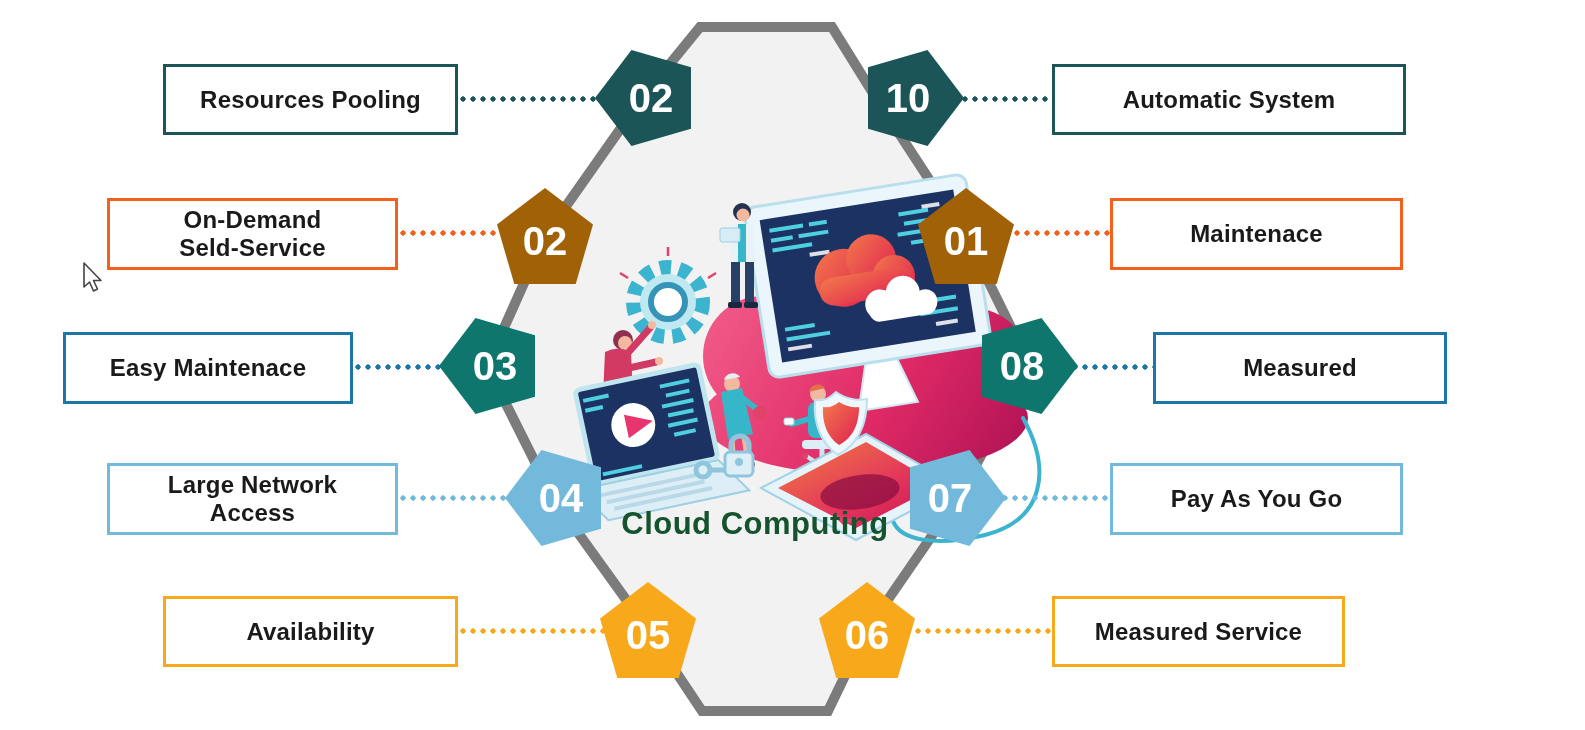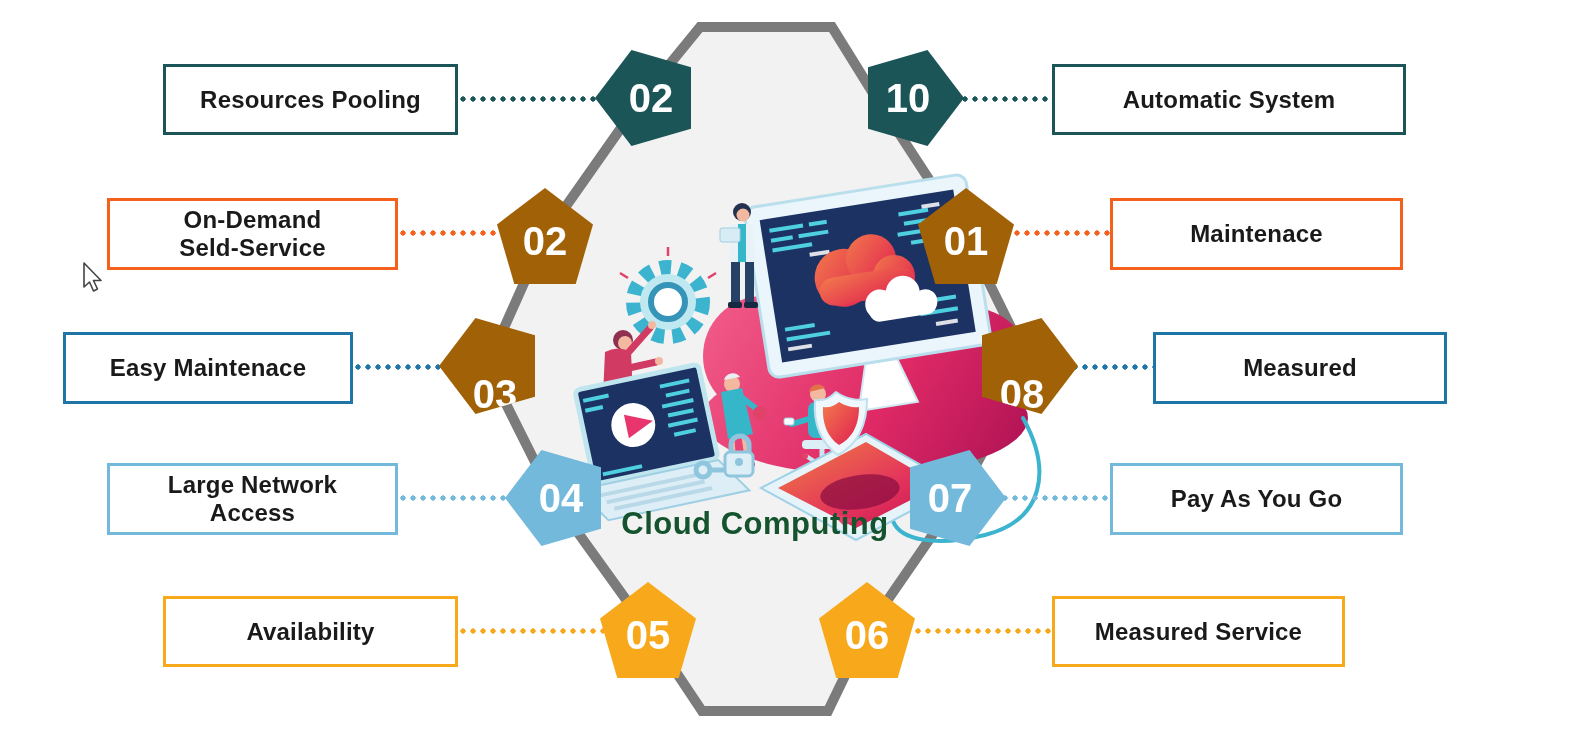--- a/index.html
+++ b/index.html
@@ -56,21 +56,21 @@
     display:flex;align-items:center;justify-content:center;box-sizing:border-box;
   }
   .pent-up{clip-path:polygon(50% 0%,100% 38%,82% 100%,18% 100%,0% 38%);}
   .pent-left{clip-path:polygon(0% 50%,38% 0%,100% 18%,100% 82%,38% 100%);}
   .pent-right{clip-path:polygon(100% 50%,62% 0%,0% 18%,0% 82%,62% 100%);}
   .pent-left .pent-num{padding-left:16px;}
   .pent-right .pent-num{padding-right:16px;}
   .pent-up .pent-num{padding-top:10px;}
   .fill-t{background:#1B5557;}
   .fill-o{background:#a16207;justify-content:center;}
-  .fill-b{background:#a16207;align-items:flex-end;}
+  .fill-b{background:#0f766e;}
   .fill-lb{background:#73B9DC;}
   .fill-a{background:#F7A81B;}
   .pent-num{font-size:40px;font-weight:700;color:#ffffff;line-height:1;}
   .p1{left:595px;top:50px;}
   .p2{left:497px;top:188px;}
   .p3{left:439px;top:318px;}
   .p4{left:505px;top:450px;}
   .p5{left:600px;top:582px;}
   .p6{left:819px;top:582px;}
   .p7{left:910px;top:450px;}

